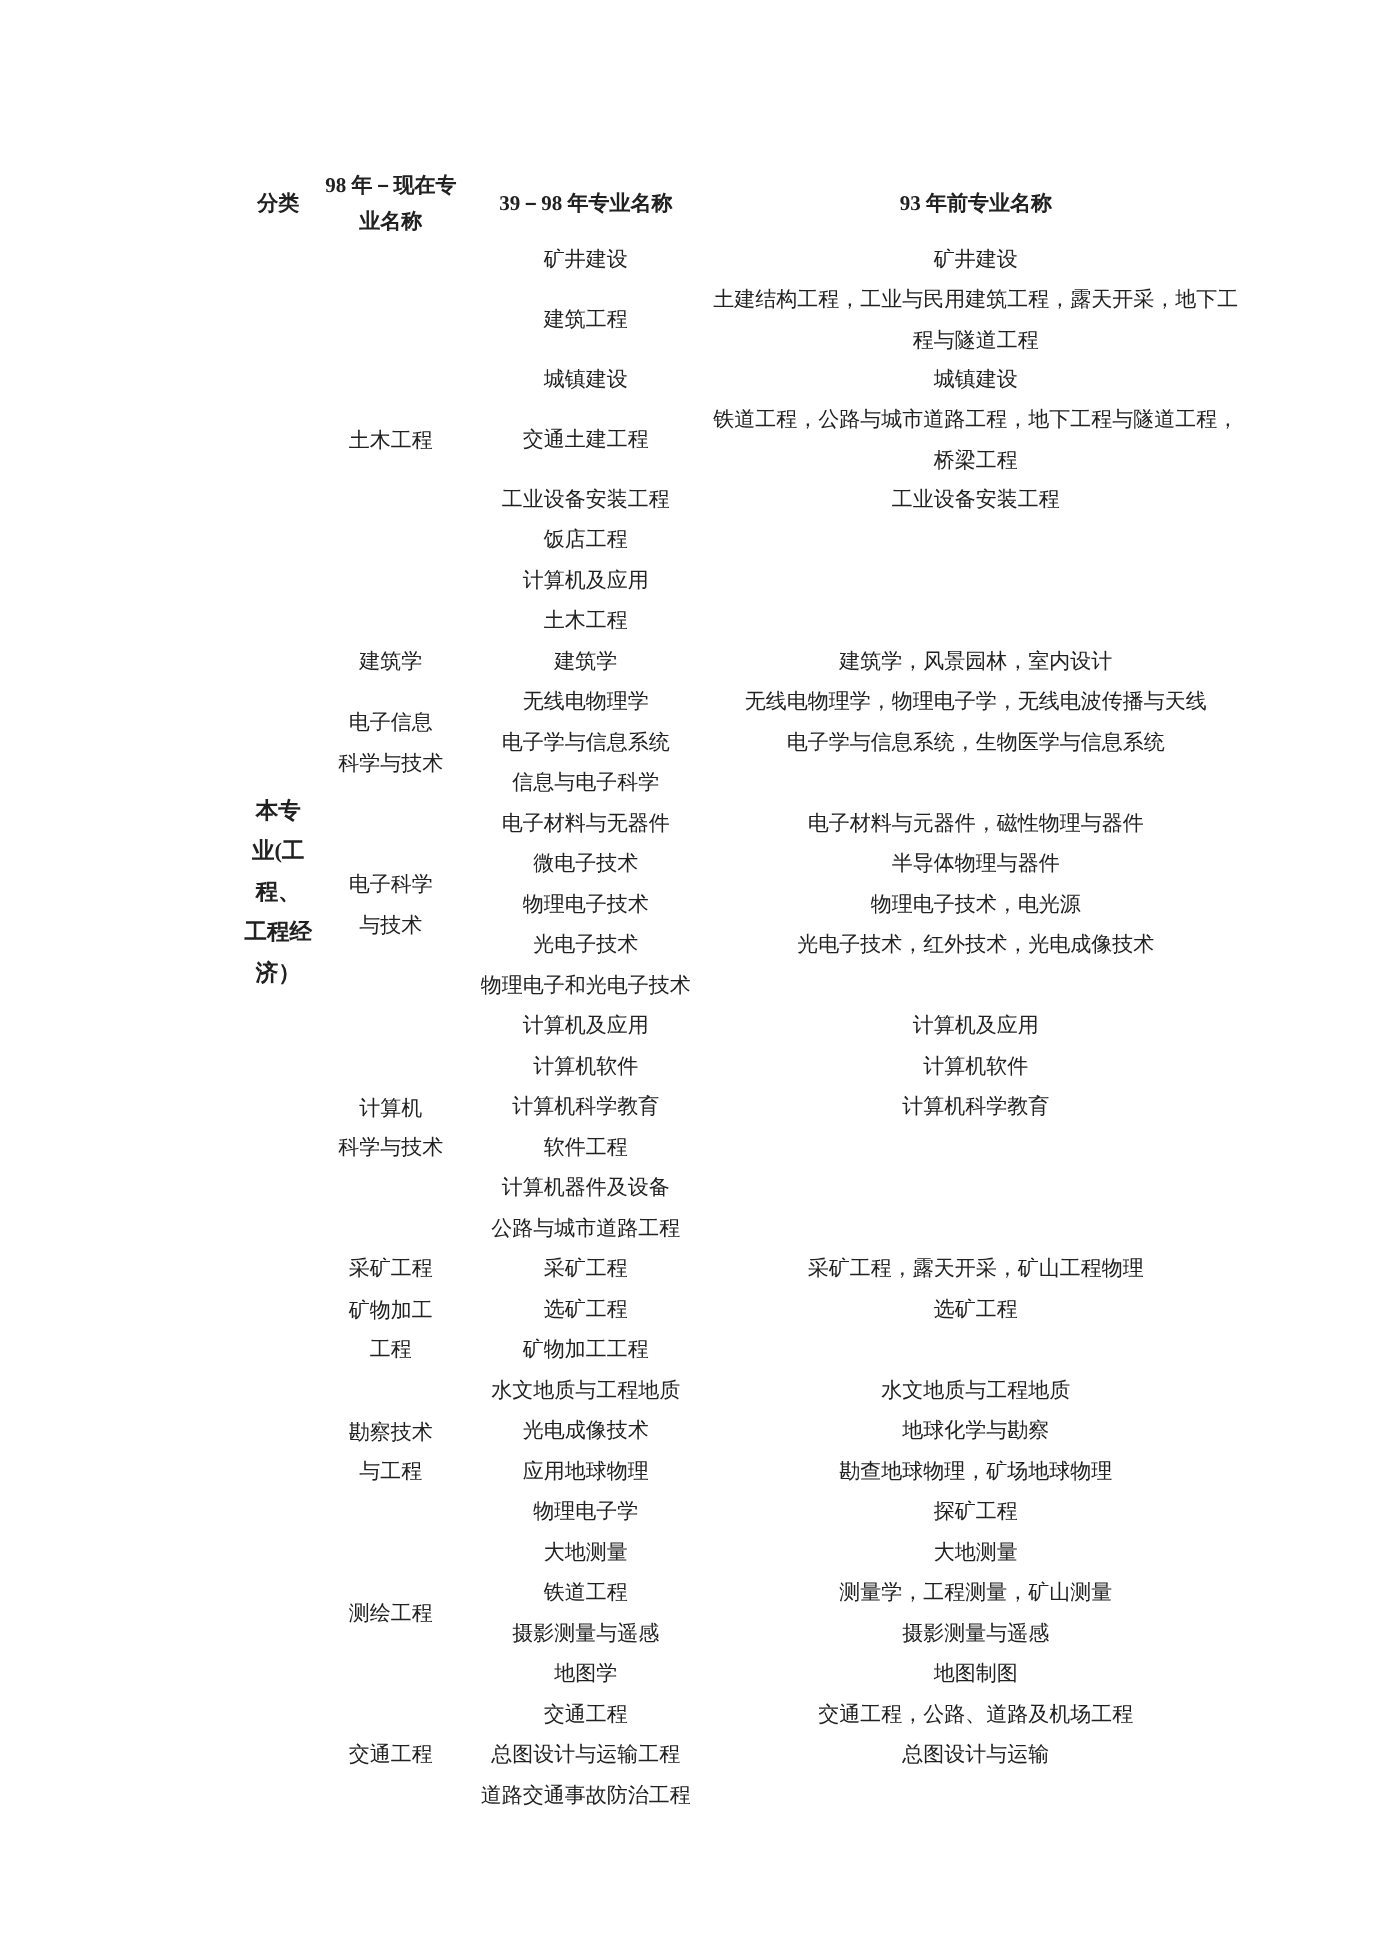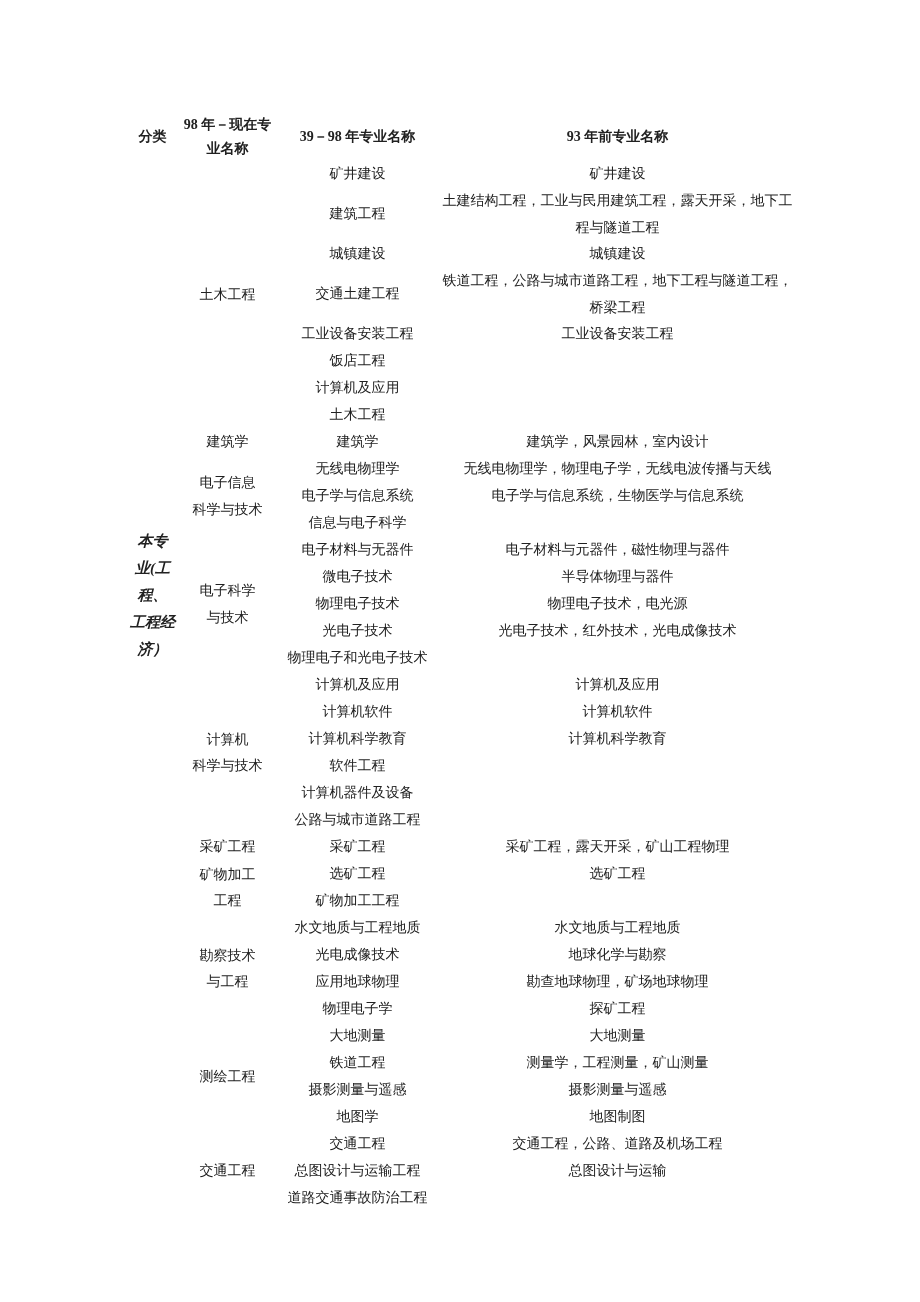--- a/index.html
+++ b/index.html
@@ -18,20 +18,21 @@
   .sheet {
     position: absolute;
     left: 125px;
     top: 113px;
   }
   table.majors {
     border-collapse: collapse;
     table-layout: fixed;
     width: 670px;
     border: none;
+    margin-left: 33px;
   }
   col.w1 { width: 55px; }
   col.w2 { width: 95px; }
   col.w3 { width: 165px; }
   col.w4 { width: 355px; }
   th, td {
     padding: 0;
     margin: 0;
     border: none;
     text-align: center;
@@ -42,21 +43,21 @@
     overflow: visible;
   }
   th {
     font-weight: bold;
     line-height: 24px;
   }
   tr.hdr { height: 48px; }
   tr.r   { height: 27px; }
   tr.tall{ height: 53px; }
   .pre { white-space: pre-line; }
-  td.c1 { vertical-align: middle; font-style: italic; }
+  td.c1 { vertical-align: middle; }
   .c1inner {
     font-weight: bold;
     font-size: 15px;
     white-space: pre-line;
     line-height: 27px;
     transform: translateY(-91px);
   }
 </style>
 </head>
 <body>

